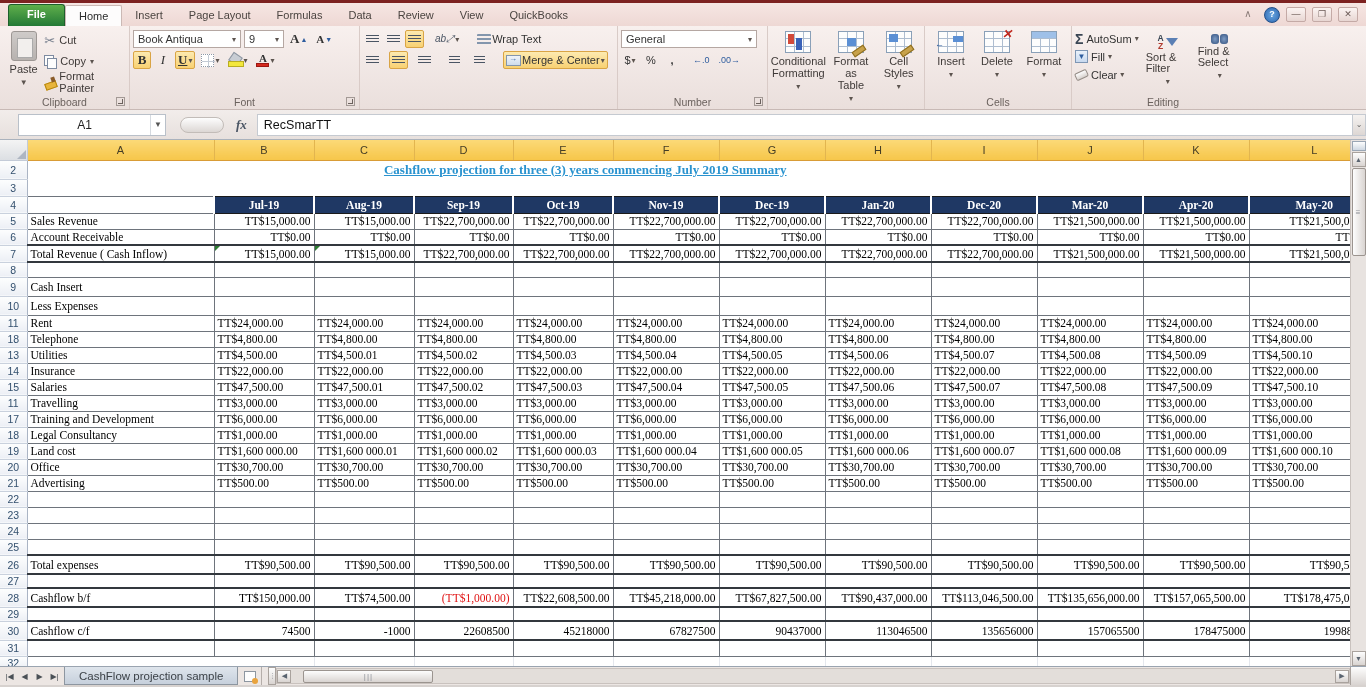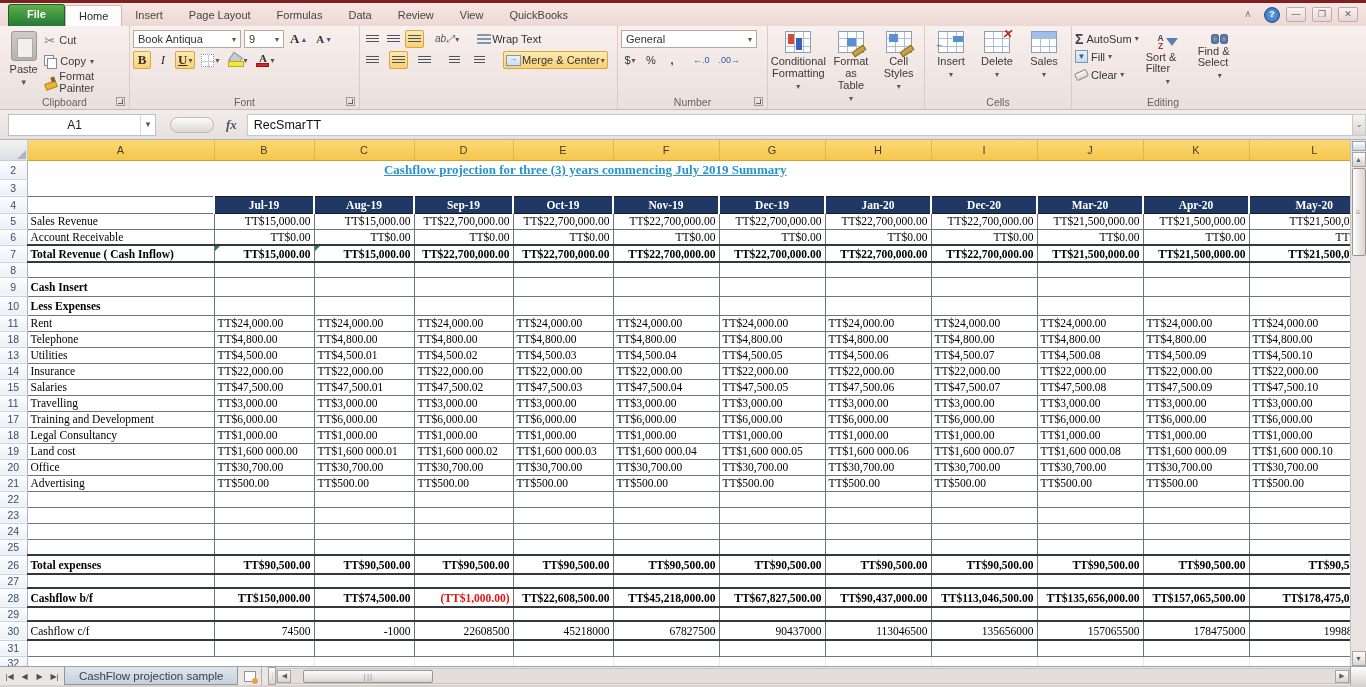--- a/index.html
+++ b/index.html
@@ -74,21 +74,21 @@
 .ico-az .a{color:#3a4654}.ico-az .z{color:#b03a2e}
 .ico-funnel{width:0;height:0;border-left:6px solid transparent;border-right:6px solid transparent;border-top:8px solid #5b7fb4;position:relative}
 .ico-binoc{display:flex;gap:1px}
 .ico-binoc i{width:8px;height:10px;background:radial-gradient(#7f9cc4,#33517e);border-radius:3px;display:block}
 .editing-col{display:flex;flex-direction:column;gap:1px;justify-content:flex-start}
 .edrow{display:flex;align-items:center;gap:3px;height:17px}
 .two-line{width:44px;text-align:left;line-height:11px}
 
 
 .fbar{position:absolute;left:0;top:110px;width:1366px;height:30px;background:linear-gradient(#f2edeb,#e7e0dd);border-bottom:1px solid #aab2bd;display:flex;align-items:center}
-.namebox{width:148px;height:22px;background:#fff;border:1px solid #b9c0c9;margin-left:8px;display:flex;align-items:center}
+.namebox{width:148px;height:22px;background:#fff;border:1px solid #b9c0c9;margin-left:18px;display:flex;align-items:center}
 .namebox .txt{flex:1;text-align:center;color:#222;font-size:12px}
 .namebox .nb-dd{width:15px;height:100%;border-left:1px solid #d5dae0;font-size:8px;color:#555;display:flex;align-items:center;justify-content:center}
 .fx-pill{width:44px;height:16px;border-radius:8px;background:linear-gradient(#fdfdfd,#dcd7d4);border:1px solid #c2bcb8;margin-left:14px}
 .fx{font-family:"Liberation Serif",serif;font-style:italic;font-weight:bold;color:#4a5564;font-size:13px;margin:0 10px 0 12px}
 .fvalue{flex:1;height:22px;background:#fff;border:1px solid #c5cad1;border-right:none;display:flex;align-items:center;padding-left:6px;font-size:12.5px;color:#111}
 .fexp{width:14px;height:22px;background:linear-gradient(#f5f2f0,#ddd7d4);border:1px solid #c5cad1;font-size:8px;color:#666;text-align:center;line-height:20px}
 
 
 .sheet{position:absolute;left:0;top:140px;width:1358px;height:526px;overflow:hidden;background:#fff}
 table.grid{border-collapse:collapse;table-layout:fixed;width:1379px}
@@ -97,21 +97,21 @@
 .corner{background:linear-gradient(#f4f4f4,#dcdfe3);border-right:1px solid #c3cbd8;border-bottom:1px solid #c3cbd8;position:relative}
 .ctri{position:absolute;right:1px;bottom:1px;width:0;height:0;border-bottom:9px solid #aeb6c2;border-left:9px solid transparent}
 .rowhead{background:linear-gradient(#fdfefe,#eceff5);border-right:1px solid #aab4c4;border-bottom:1px solid #c9d1dd;color:#33506e;font-weight:normal;font-size:10.5px;text-align:center}
 td.free{border:none;background:#fff}
 td.faint{border-right:1px solid #e4e7ed;background:#fff}
 td.b{border:1px solid #6e747c}
 td.lbl,td.val{font-family:"Liberation Serif",serif;font-size:11.5px;color:#000;padding:0 3px}
 td.lbl{text-align:left}
 td.val.ar{text-align:right}
 td.val.al{text-align:left}
-.bold{font-weight:bold}
+.bold{font-weight:normal}
 .blue{color:#2a93cf}
 td.red{color:#e01414}
 tr.boxrow td{border-top:2px solid #33383e;border-bottom:2px solid #33383e}
 td.month{background:#1f3864;color:#fff;font-family:"Liberation Serif",serif;font-weight:bold;font-size:11.5px;text-align:center;border:1px solid #1a1a1a;border-left:2px solid #fff}
 .sheet-title{width:100%;text-align:center;padding-right:236px;font-family:"Liberation Serif",serif;font-size:13px;font-weight:bold;color:#2a93cf;text-decoration:underline}
 td.val{position:relative}
 .gtri{position:absolute;left:0;top:0;width:0;height:0;border-top:5px solid #2e7d32;border-right:5px solid transparent}
 
 
 .vscroll{position:absolute;right:0;top:140px;width:16px;height:526px;background:#e8e3e0;border-left:1px solid #c9c2be;display:flex;flex-direction:column;align-items:center}
@@ -368,21 +368,21 @@
         <span class="ico-grid">
             <i class="ov redx">✕</i>
           </span>
         <span>Delete</span>
           <span class="dd">▾</span>
       </div>
       <div class="bigbtn" style="width:42px">
         <span class="ico-grid">
             <i class="ov toprow"></i>
           </span>
-        <span>Sales</span>
+        <span>Format</span>
           <span class="dd">▾</span>
       </div>
     </div>
     <div class="glabel">
         <span>Cells</span>
       </div>
   </div>
 
   <div class="rgroup" style="width:182px;border-right:none">
     <div class="content" style="gap:6px;padding-top:2px">

